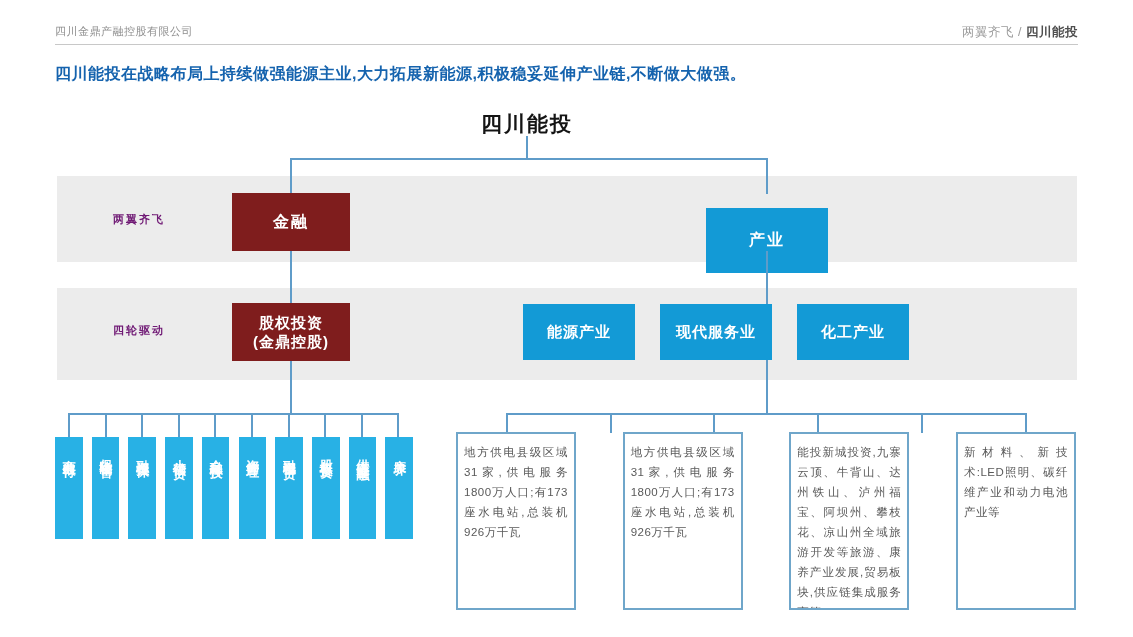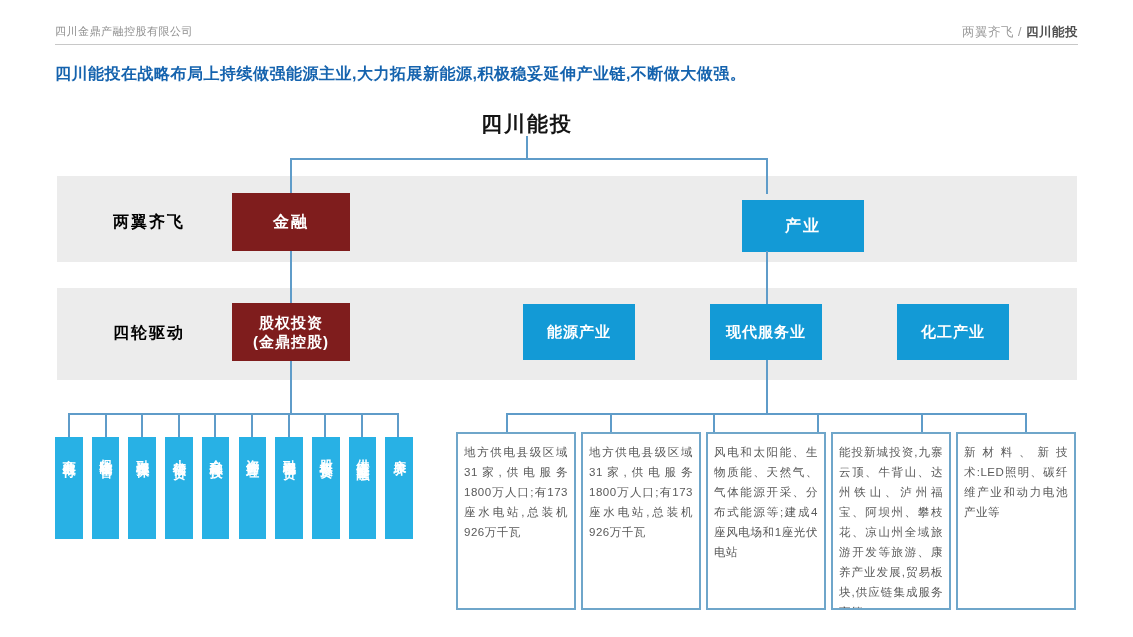--- a/index.html
+++ b/index.html
@@ -13,30 +13,30 @@
   
   .intro{position:absolute;left:55px;top:64px;width:1000px;font-size:16px;font-weight:600;
          color:#1563ae;letter-spacing:.5px;}
   
   .chart-title{position:absolute;left:377px;top:110px;width:300px;text-align:center;
                font-size:21px;font-weight:700;color:#141414;letter-spacing:2px;}
   
   .band{position:absolute;left:57px;width:1020px;background:#ececec;}
   .band1{top:176px;height:86px;}
   .band2{top:288px;height:92px;}
-  .band-lbl{position:absolute;font-size:16px;font-weight:700;color:#000000;letter-spacing:2px;}
+  .band-lbl{position:absolute;font-size:11px;font-weight:700;color:#701a75;letter-spacing:2px;}
   
   .node{position:absolute;display:flex;align-items:center;justify-content:center;text-align:center;
         color:#fff;font-weight:700;white-space:pre-line;}
   .dark{background:#7f1d1d;}
   .med{background:#139ad6;}
   .fin{left:232px;top:193px;width:118px;height:58px;font-size:16px;letter-spacing:2px;}
-  .ind{left:706px;top:200px;width:122px;height:52px;font-size:16px;letter-spacing:2px;margin-left:36px;}
+  .ind{left:706px;top:208px;width:122px;height:65px;font-size:16px;letter-spacing:2px;}
   .puhui{left:232px;top:303px;width:118px;height:58px;font-size:15px;line-height:1.3;letter-spacing:1px;}
-  .seg-row{position:absolute;left:523px;top:304px;width:486px;display:flex;justify-content:space-between;}
+  .seg-row{position:absolute;left:523px;top:304px;width:386px;display:flex;justify-content:space-between;}
   .seg{position:relative;width:112px;height:56px;display:flex;align-items:center;justify-content:center;
        text-align:center;background:#139ad6;color:#fff;font-weight:700;font-size:15px;line-height:1.25;
        white-space:pre-line;letter-spacing:1px;}
   
   .vrow{position:absolute;left:55px;top:437px;width:358px;display:flex;justify-content:space-between;}
   .vbox{position:relative;width:27.5px;height:102px;background:#28b1e5;color:#fff;font-weight:700;
         font-size:13px;writing-mode:vertical-lr;text-orientation:upright;letter-spacing:2px;
         display:flex;justify-content:flex-start;padding-top:12px;box-sizing:border-box;
         align-items:center;}
   
@@ -114,18 +114,17 @@
     <div class="vbox">资产管理</div>
     <div class="vbox">融资租赁</div>
     <div class="vbox">股权投资</div>
     <div class="vbox">供应链金融</div>
     <div class="vbox">康养</div>
   </div>
 
   <div class="drow">
     <div class="desc">地方供电县级区域31家,供电服务1800万人口;有173座水电站,总装机926万千瓦</div>
     <div class="desc">地方供电县级区域31家,供电服务1800万人口;有173座水电站,总装机926万千瓦</div>
-    <div class="desc">风电和太阳能、生物质能、天然气、气体能源开采、分布式能源等;建成4座风电场和1座光伏电站</div>
     <div class="desc">能投新城投资,九寨云顶、牛背山、达州铁山、泸州福宝、阿坝州、攀枝花、凉山州全域旅游开发等旅游、康养产业发展,贸易板块,供应链集成服务商等</div>
     <div class="desc">新材料、新技术:LED照明、碳纤维产业和动力电池产业等</div>
   </div>
 
 </div>
 
 </body></html>

